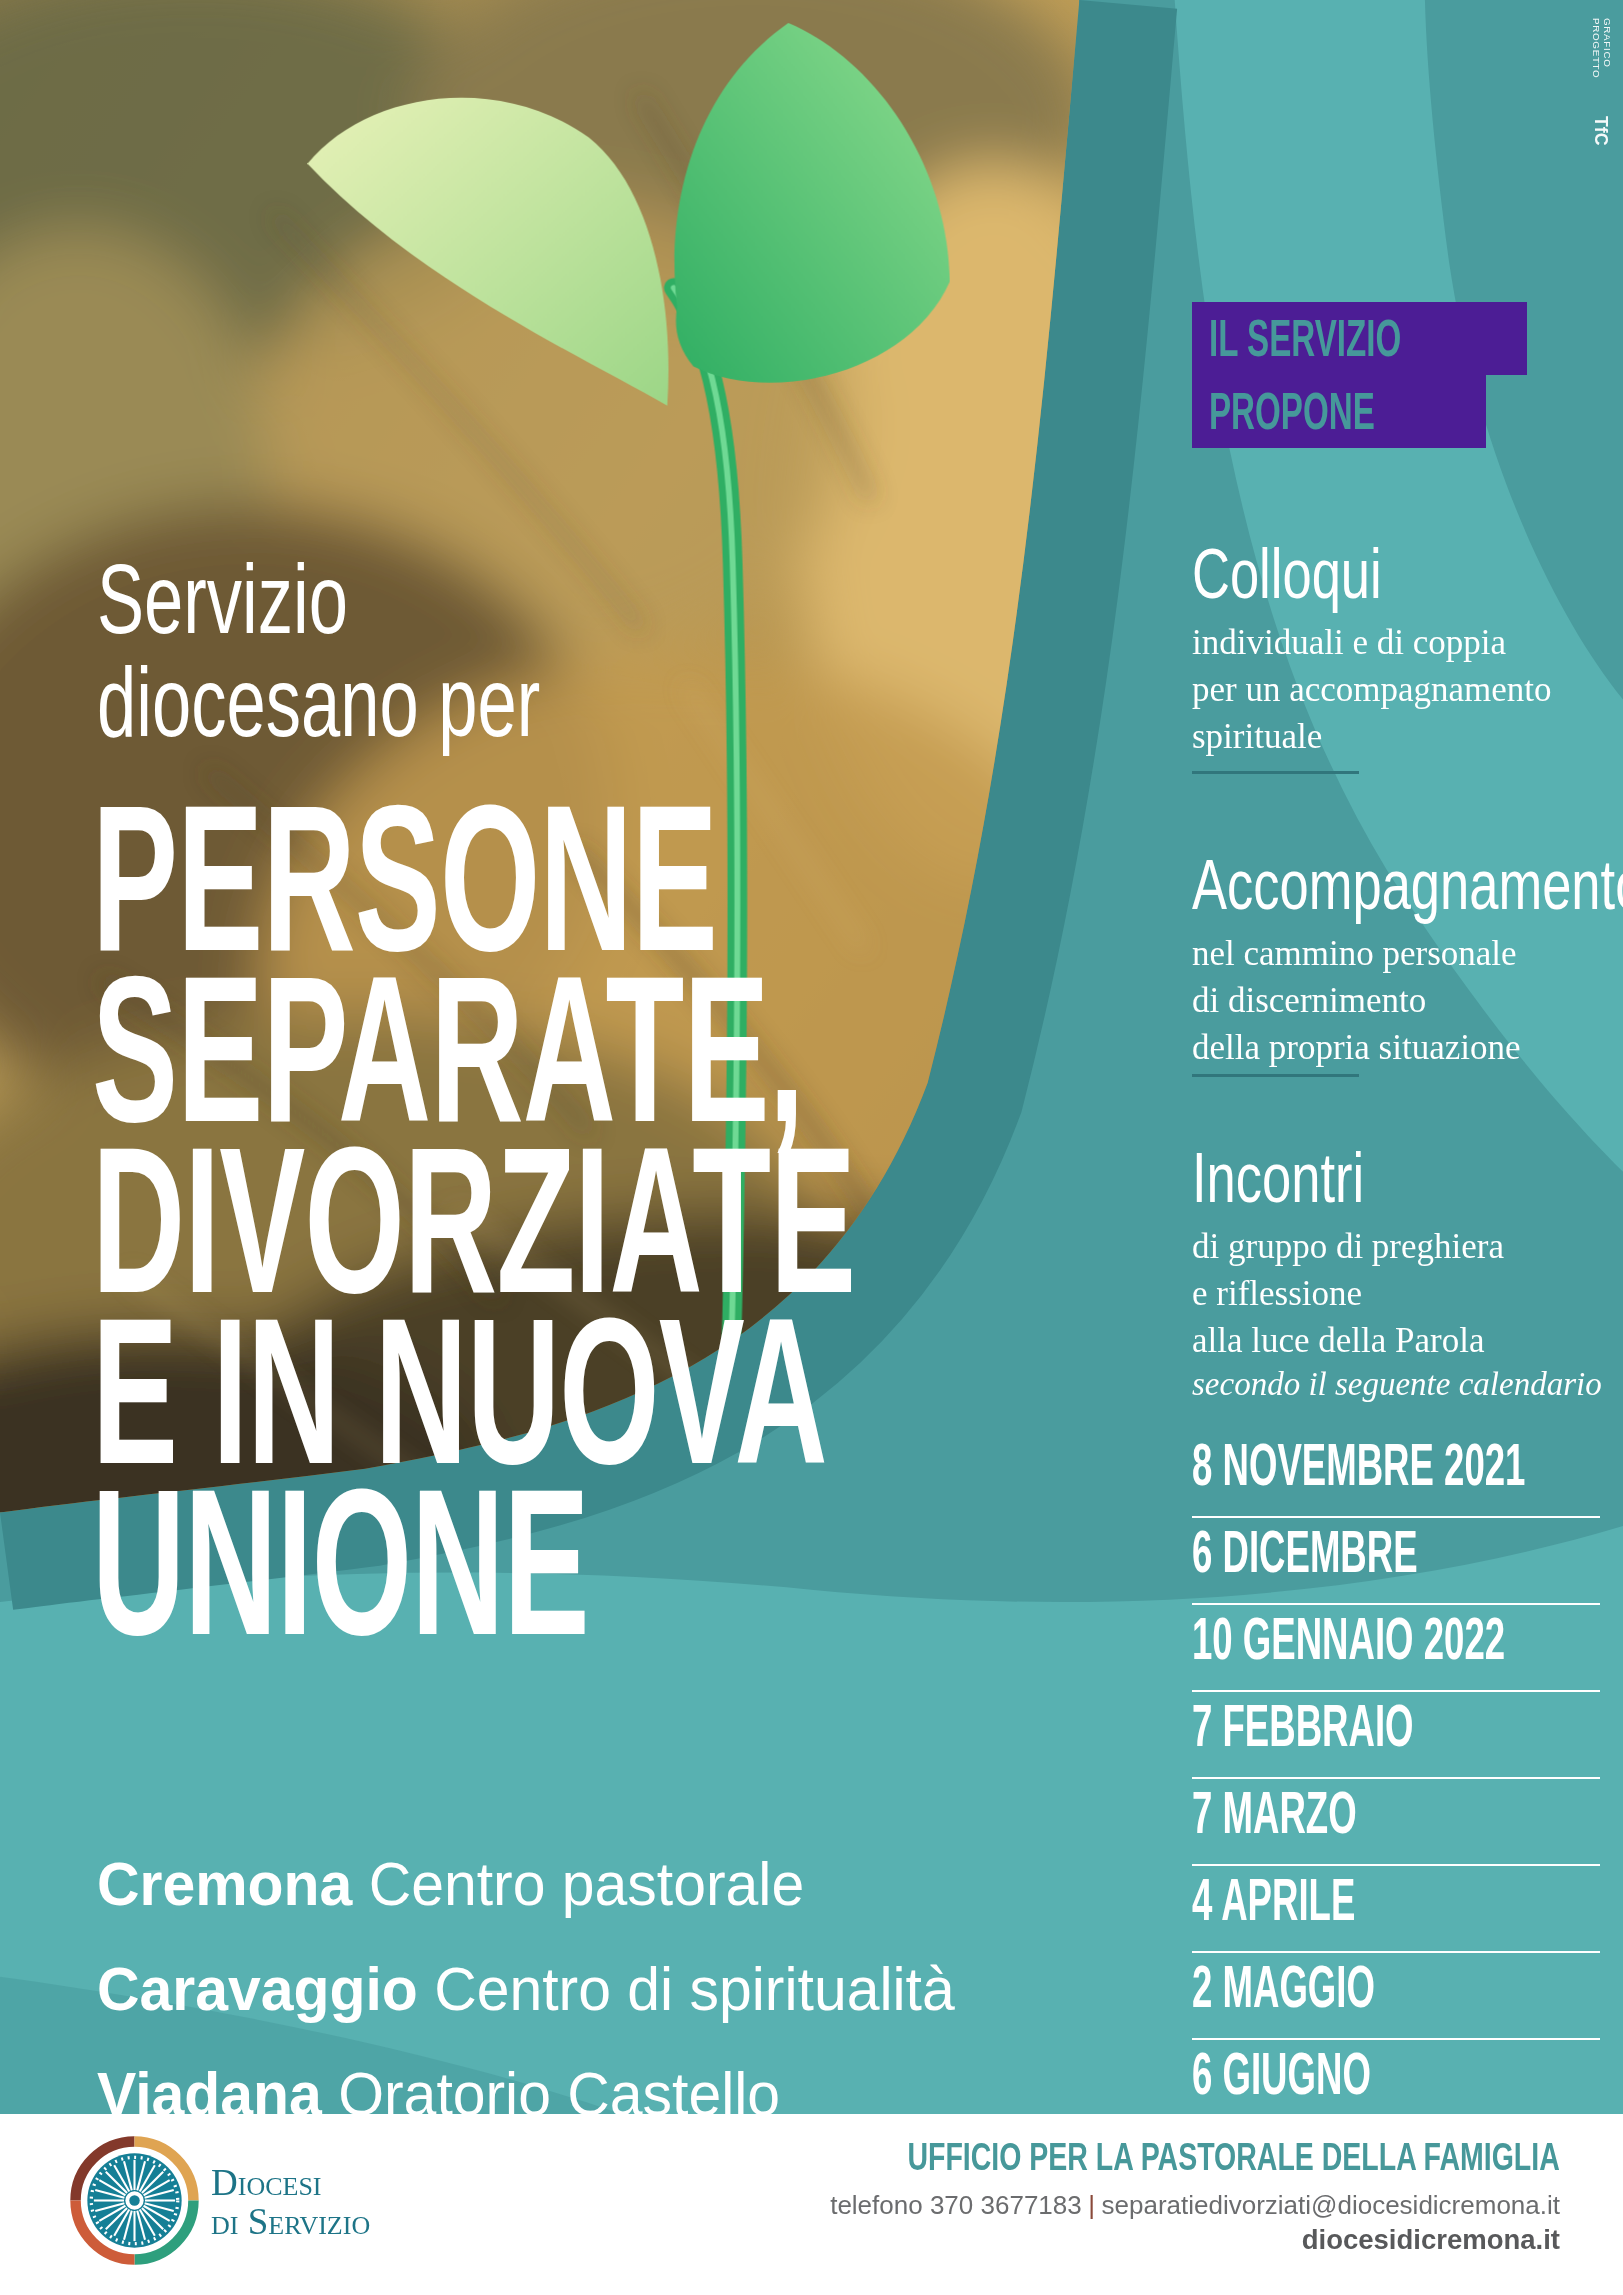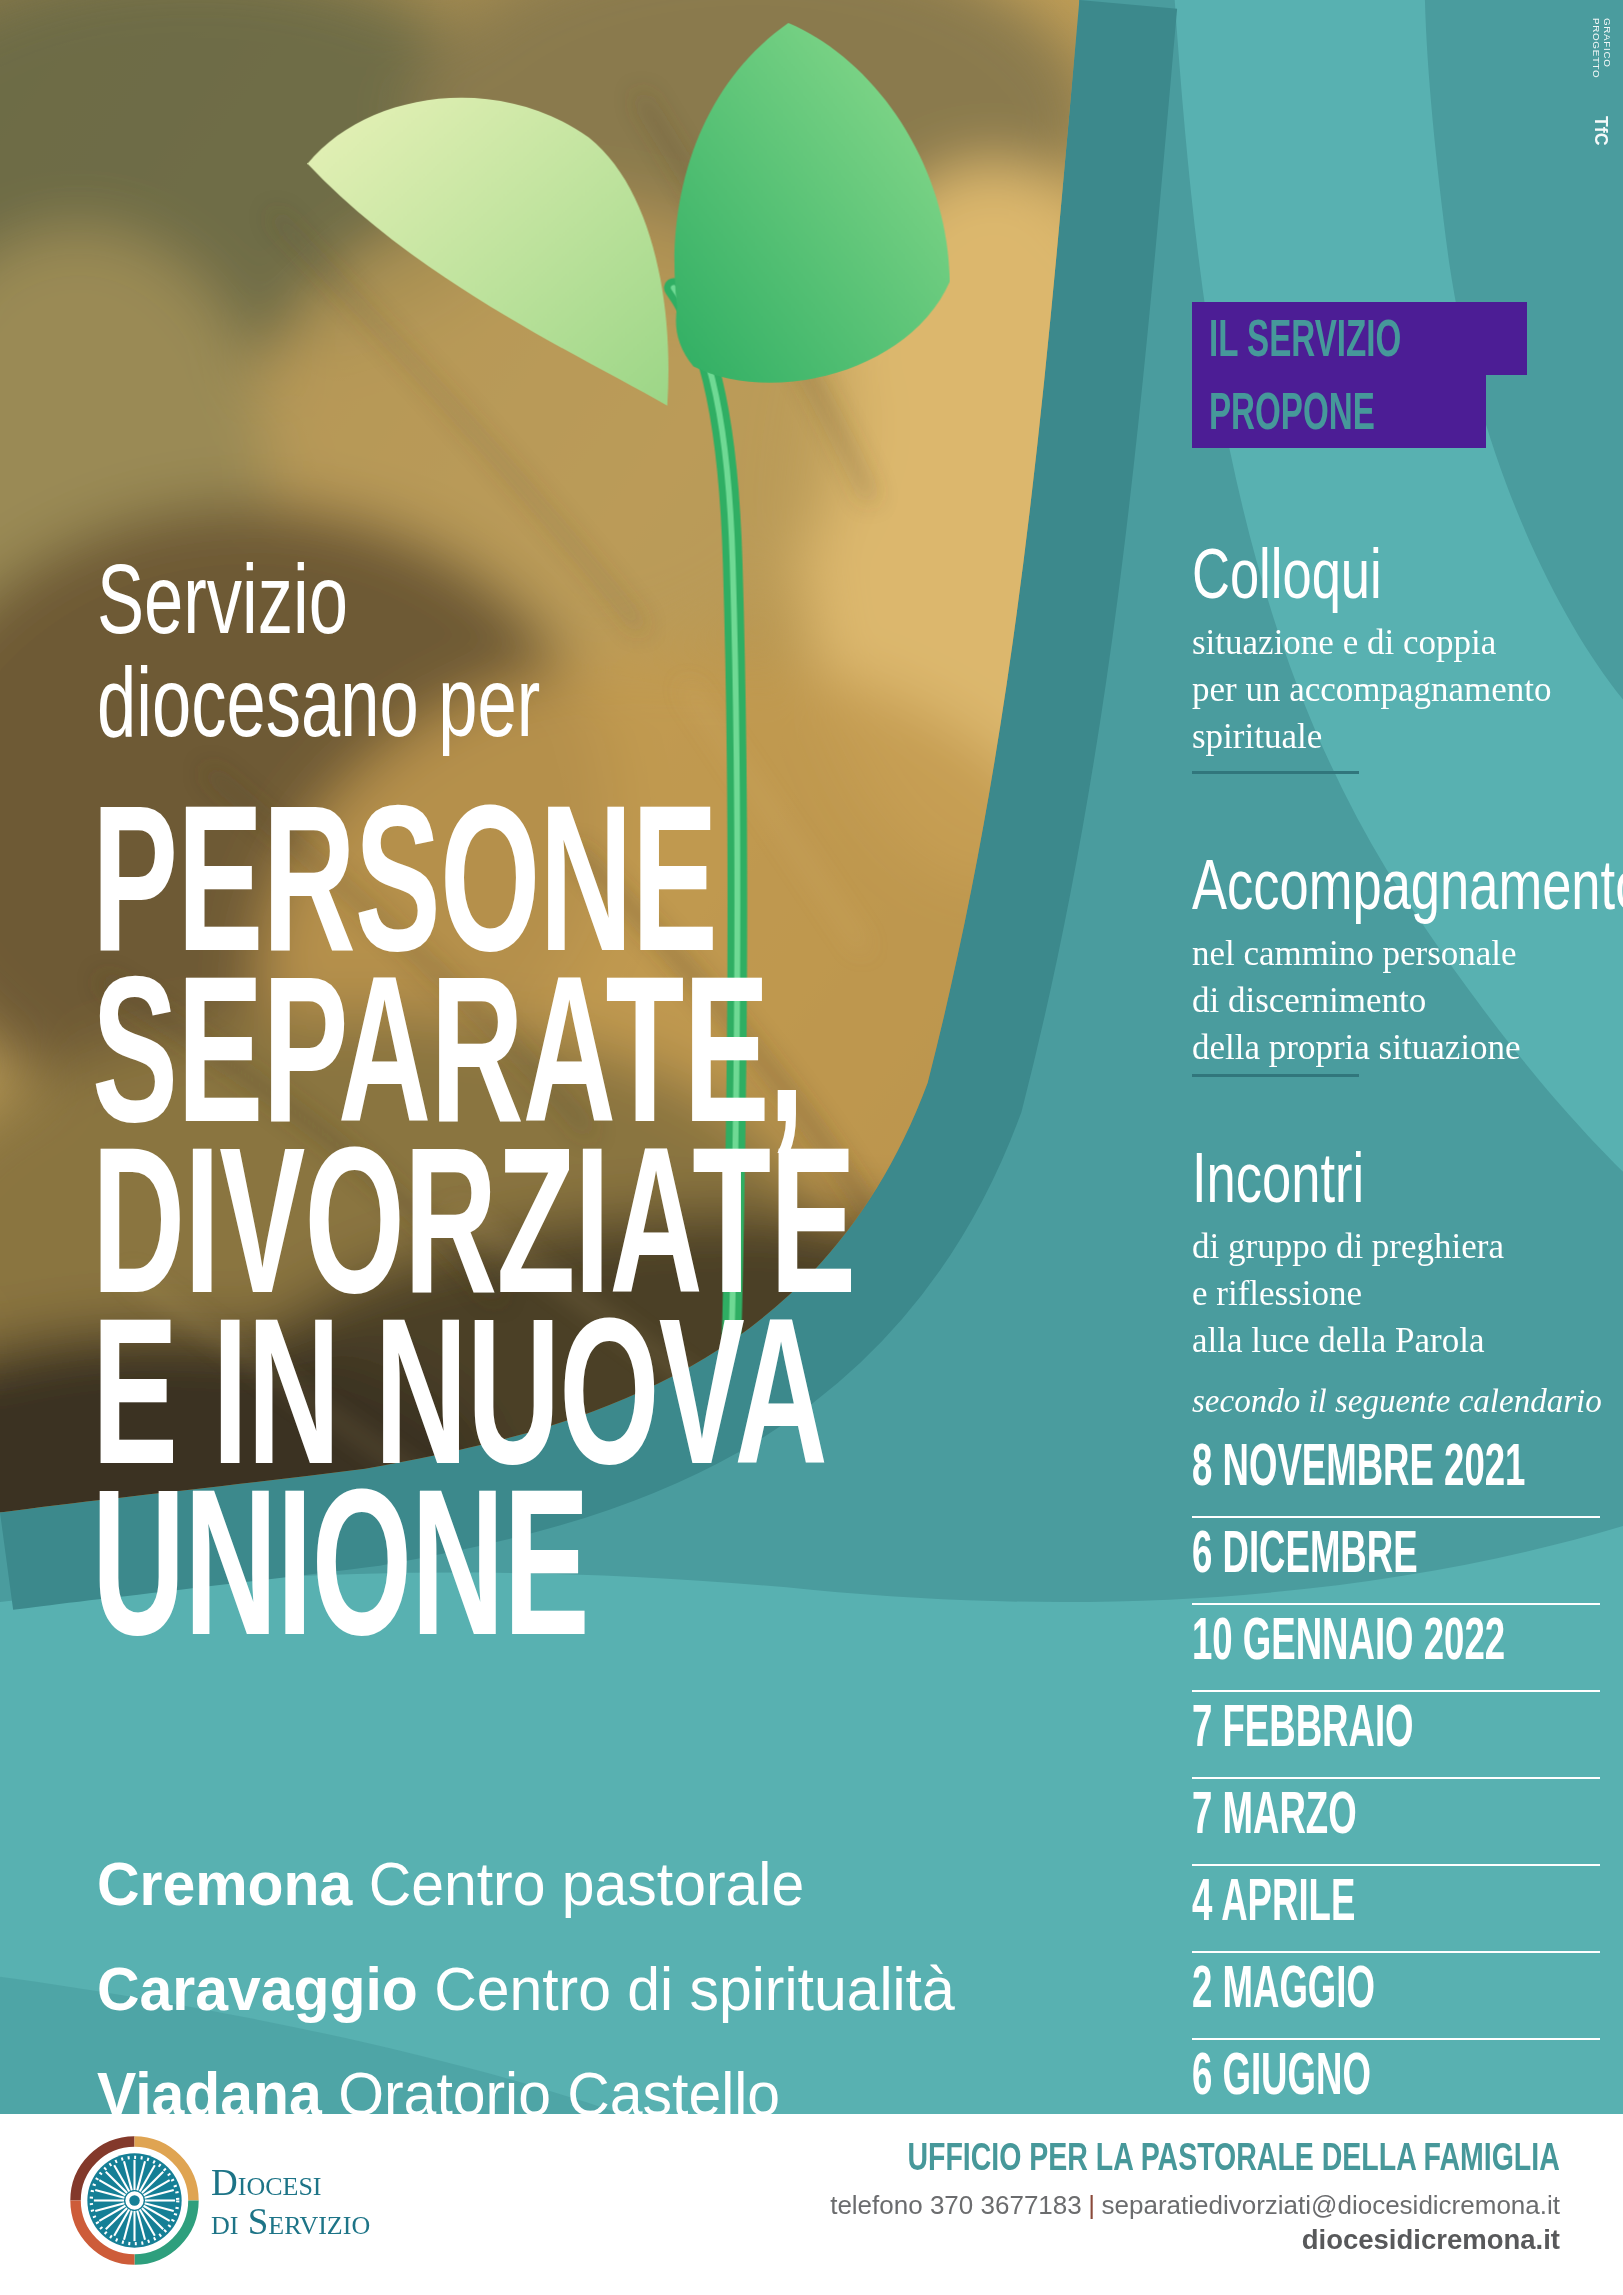--- a/index.html
+++ b/index.html
@@ -32,21 +32,21 @@
   .badge{position:absolute;left:1192px;top:302px;}
   .badge .b-line{display:table;background:#4c1d95;color:#46989a;font-weight:700;font-size:51px;
                  line-height:56px;padding:9.2px 22px 7.9px 17px;}
   .badge .b-line .cond{--sx:.65;}
   .panel-sec{position:absolute;left:1192px;color:#fff;width:419px;}
   .panel-sec h3{margin:0;font-size:70px;line-height:63px;font-weight:400;color:#fff;}
   .panel-sec h3 .cond{--sx:.75;}
   .panel-sec .lines{margin-top:13px;font-family:"Liberation Serif","DejaVu Serif",serif;
                     font-size:35px;line-height:47px;}
   .panel-sec .lines p{margin:0;}
-  .panel-sec .note{margin-top:17px;font-family:"Liberation Serif","DejaVu Serif",serif;
+  .panel-sec .note{font-family:"Liberation Serif","DejaVu Serif",serif;
                    font-style:italic;font-size:33px;line-height:41px;}
   .divider{position:absolute;left:1192px;width:167px;height:2.6px;background:#31767c;}
 
   
   .dates{position:absolute;left:1192px;top:1433px;width:408px;}
   .date-row{border-bottom:2.6px solid #fff;margin-bottom:2px;height:62px;
             display:flex;align-items:flex-end;padding-bottom:21px;}
   .date-row .cond{--sx:.62;color:#fff;font-weight:700;font-size:59px;line-height:59px;}
 
   
@@ -172,21 +172,21 @@
     </div>
     <div class="b-line">
       <span class="cond">PROPONE</span>
     </div>
   </div>
 
   <div id="panel">
       <section class="panel-sec" style="top: 543px;">
         <h3><span class="cond">Colloqui</span></h3>
         <div class="lines">
-          <p>situazione e di coppia</p>
+          <p>individuali e di coppia</p>
           <p>per un accompagnamento</p>
           <p>spirituale</p>
         </div>
       </section>
       <div class="divider" style="top: 771px;"></div>
       <section class="panel-sec" style="top: 854px;">
         <h3><span class="cond">Accompagnamento</span></h3>
         <div class="lines">
           <p>nel cammino personale</p>
           <p>di discernimento</p>

